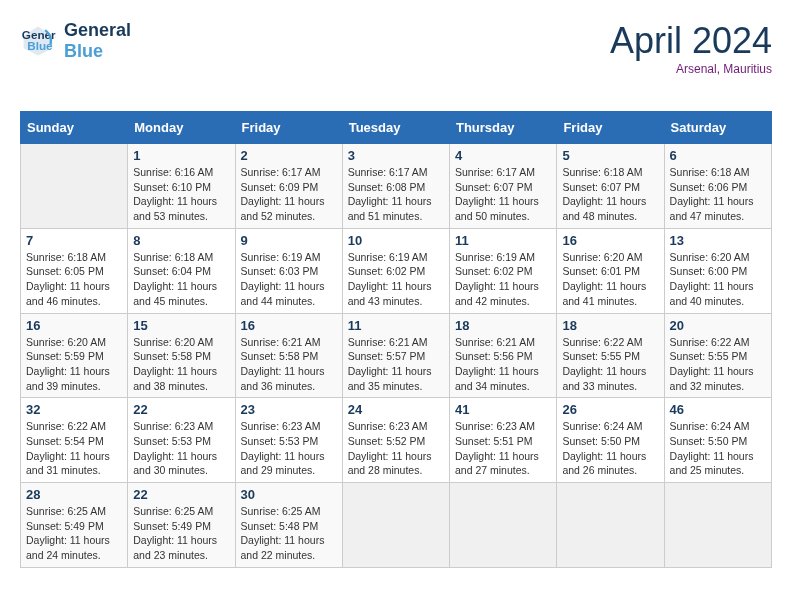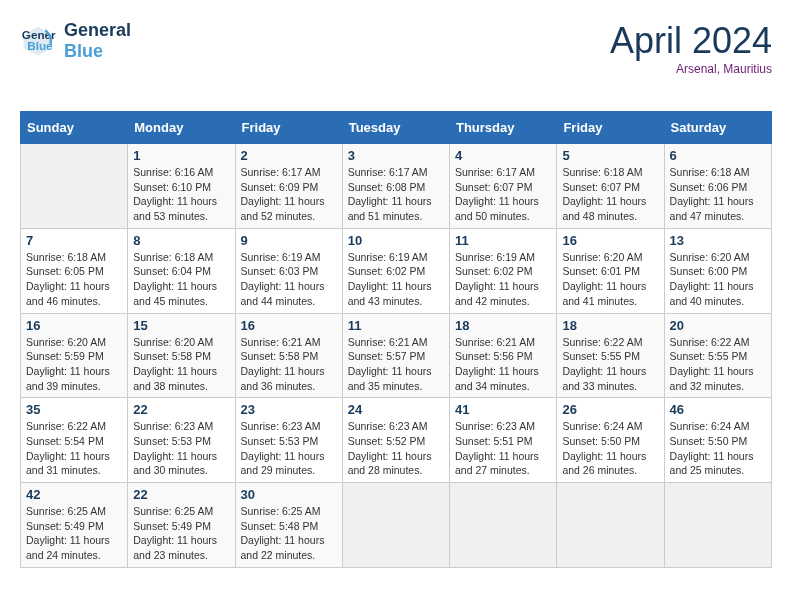--- a/index.html
+++ b/index.html
@@ -259,21 +259,21 @@
         <td>
           <span class="day-num">20</span>
           <div class="day-info" style="white-space: pre-line;">Sunrise: 6:22 AM
 Sunset: 5:55 PM
 Daylight: 11 hours
 and 32 minutes.</div>
         </td>
       </tr>
       <tr>
         <td>
-          <span class="day-num">35</span>
+          <span class="day-num">32</span>
           <div class="day-info" style="white-space: pre-line;">Sunrise: 6:22 AM
 Sunset: 5:54 PM
 Daylight: 11 hours
 and 31 minutes.</div>
         </td>
         <td>
           <span class="day-num">22</span>
           <div class="day-info" style="white-space: pre-line;">Sunrise: 6:23 AM
 Sunset: 5:53 PM
 Daylight: 11 hours
@@ -310,21 +310,21 @@
         <td>
           <span class="day-num">46</span>
           <div class="day-info" style="white-space: pre-line;">Sunrise: 6:24 AM
 Sunset: 5:50 PM
 Daylight: 11 hours
 and 25 minutes.</div>
         </td>
       </tr>
       <tr>
         <td>
-          <span class="day-num">42</span>
+          <span class="day-num">28</span>
           <div class="day-info" style="white-space: pre-line;">Sunrise: 6:25 AM
 Sunset: 5:49 PM
 Daylight: 11 hours
 and 24 minutes.</div>
         </td>
         <td>
           <span class="day-num">22</span>
           <div class="day-info" style="white-space: pre-line;">Sunrise: 6:25 AM
 Sunset: 5:49 PM
 Daylight: 11 hours

